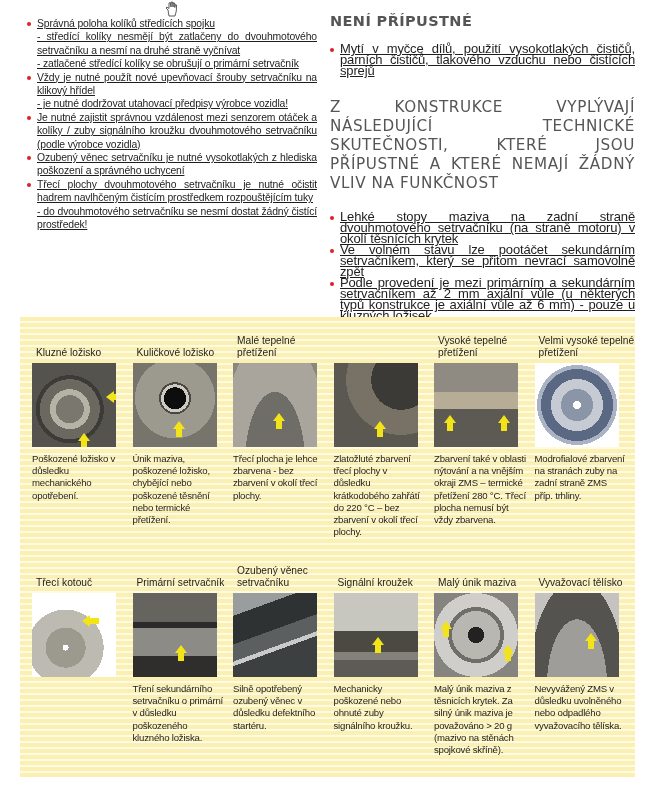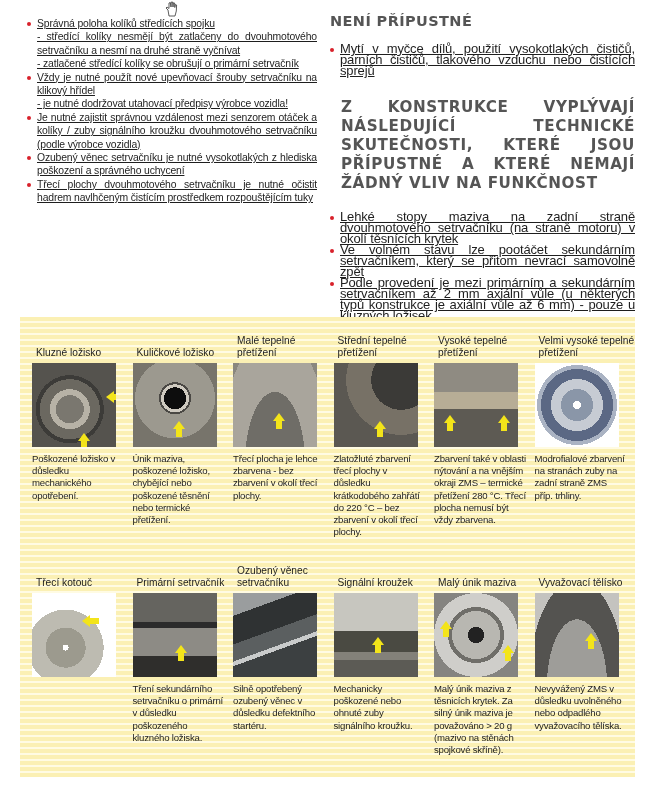--- a/index.html
+++ b/index.html
@@ -14,21 +14,21 @@
   .right-col { position: absolute; left: 330px; top: 10px; width: 305px; }
   ul.bullets { list-style: none; margin: 0; padding: 0; text-decoration: underline; }
   ul.bullets > li { position: relative; padding-left: 10px; margin: 0; }
   ul.bullets > li::before {
     content: ""; position: absolute; left: 0; top: 5px; width: 4px; height: 4px; border-radius: 50%;
     background: var(--bullet, #d8212b);
   }
   .sub { display: block; text-align: justify; }
   .h-small { font-size: 14.5px; font-weight: bold; color: #555555; letter-spacing: 0.4px; margin: 3px 0 14px 0; font-family: "DejaVu Sans", sans-serif; }
   .right-col .bullets { font-size: 13px; line-height: 11px; letter-spacing: -0.15px; }
-  .h-big { font-size: 15.2px; font-weight: bold; color: #555555; line-height: 19px; letter-spacing: 0.6px; margin: 22px 0 18px 11px; font-family: "DejaVu Sans", sans-serif; text-align: justify; }
+  .h-big { font-size: 15.2px; font-weight: normal; color: #555555; line-height: 19px; letter-spacing: 0.6px; margin: 22px 0 18px 0; font-family: "DejaVu Sans", sans-serif; text-align: justify; }
 
   .panel {
     position: absolute; left: 20px; top: 317px; width: 615px; height: 460px;
     background: repeating-linear-gradient(to bottom, #fbf0b4 0px, #fbf0b4 4px, #fffbe3 4px, #fffbe3 6px);
   }
   .grid { position: absolute; left: 8px; top: 12px; width: 604px; display: grid;
           grid-template-columns: repeat(6, 100.5px); grid-template-rows: 230px 220px; }
   .card { position: relative; }
   .card .title { position: absolute; left: 8px; bottom: calc(100% - 30px); width: 96px; font-size: 10.2px; line-height: 12px; color: #1e1e1e; }
   .card .photo { position: absolute; left: 4px; top: 34px; width: 84px; height: 84px; overflow: hidden; }
@@ -58,20 +58,21 @@
         <span class="sub">- je nutné dodržovat utahovací předpisy výrobce vozidla!</span>
       </li>
       <li>
         <span style="text-align: justify; display: block;">Je nutné zajistit správnou vzdálenost mezi senzorem otáček a kolíky / zuby signálního kroužku dvouhmotového setrvačníku (podle výrobce vozidla)</span>
       </li>
       <li>
         <span style="text-align: justify; display: block;">Ozubený věnec setrvačníku je nutné vysokotlakých z hlediska poškození a správného uchycení</span>
       </li>
       <li>
         <span style="text-align: justify; display: block;">Třecí plochy dvouhmotového setrvačníku je nutné očistit hadrem navlhčeným čistícím prostředkem rozpouštějícím tuky</span>
+        <span class="sub">- do dvouhmotového setrvačníku se nesmí dostat žádný čistící prostředek!</span>
       </li>
     </ul>
 </div>
 
 <div class="right-col">
   <div class="h-small">NENÍ PŘÍPUSTNÉ</div>
   <ul class="bullets" id="not-allowed-list">
       <li style="text-align: justify;">Mytí v myčce dílů, použití vysokotlakých čističů, parních čističů, tlakového vzduchu nebo čistících sprejů</li>
     </ul>
   <div class="h-big">Z KONSTRUKCE VYPLÝVAJÍ NÁSLEDUJÍCÍ TECHNICKÉ SKUTEČNOSTI, KTERÉ JSOU PŘÍPUSTNÉ A KTERÉ NEMAJÍ ŽÁDNÝ VLIV NA FUNKČNOST</div>
@@ -100,21 +101,20 @@
         <div class="caption">Únik maziva, poškozené ložisko, chybějící nebo poškozené těsnění nebo termické přetížení.</div>
       </div>
       <div class="card">
         <div class="title">Malé tepelné přetížení</div>
         <div class="photo" style="background: radial-gradient(at 50% 120%, rgb(111, 109, 103) 0px, rgb(111, 109, 103) 30px, rgb(169, 165, 156) 30px, rgb(169, 165, 156) 55px, rgb(138, 135, 127) 55px, rgb(138, 135, 127) 75px, rgb(94, 92, 87) 75px);">
           <div class="arrow arrow-up" style="left: 40px; top: 50px;"></div>
         </div>
         <div class="caption">Třecí plocha je lehce zbarvena - bez zbarvení v okolí třecí plochy.</div>
       </div>
       <div class="card">
-        <div class="title">Střední tepelné přetížení</div>
         <div class="photo" style="background: radial-gradient(circle at 80% 20%, rgb(59, 58, 55) 0px, rgb(59, 58, 55) 30px, rgb(119, 113, 102) 30px, rgb(119, 113, 102) 55px, rgb(91, 88, 82) 55px);">
           <div class="arrow arrow-up" style="left: 40px; top: 58px;"></div>
         </div>
         <div class="caption">Zlatožluté zbarvení třecí plochy v důsledku krátkodobého zahřátí do 220 °C – bez zbarvení v okolí třecí plochy.</div>
       </div>
       <div class="card">
         <div class="title">Vysoké tepelné přetížení</div>
         <div class="photo" style="background: linear-gradient(rgb(143, 139, 130) 0px, rgb(143, 139, 130) 35%, rgb(183, 173, 150) 35%, rgb(183, 173, 150) 55%, rgb(93, 90, 83) 55%);">
           <div class="arrow arrow-up" style="left: 10px; top: 52px;"></div>
           <div class="arrow arrow-up" style="left: 64px; top: 52px;"></div>

